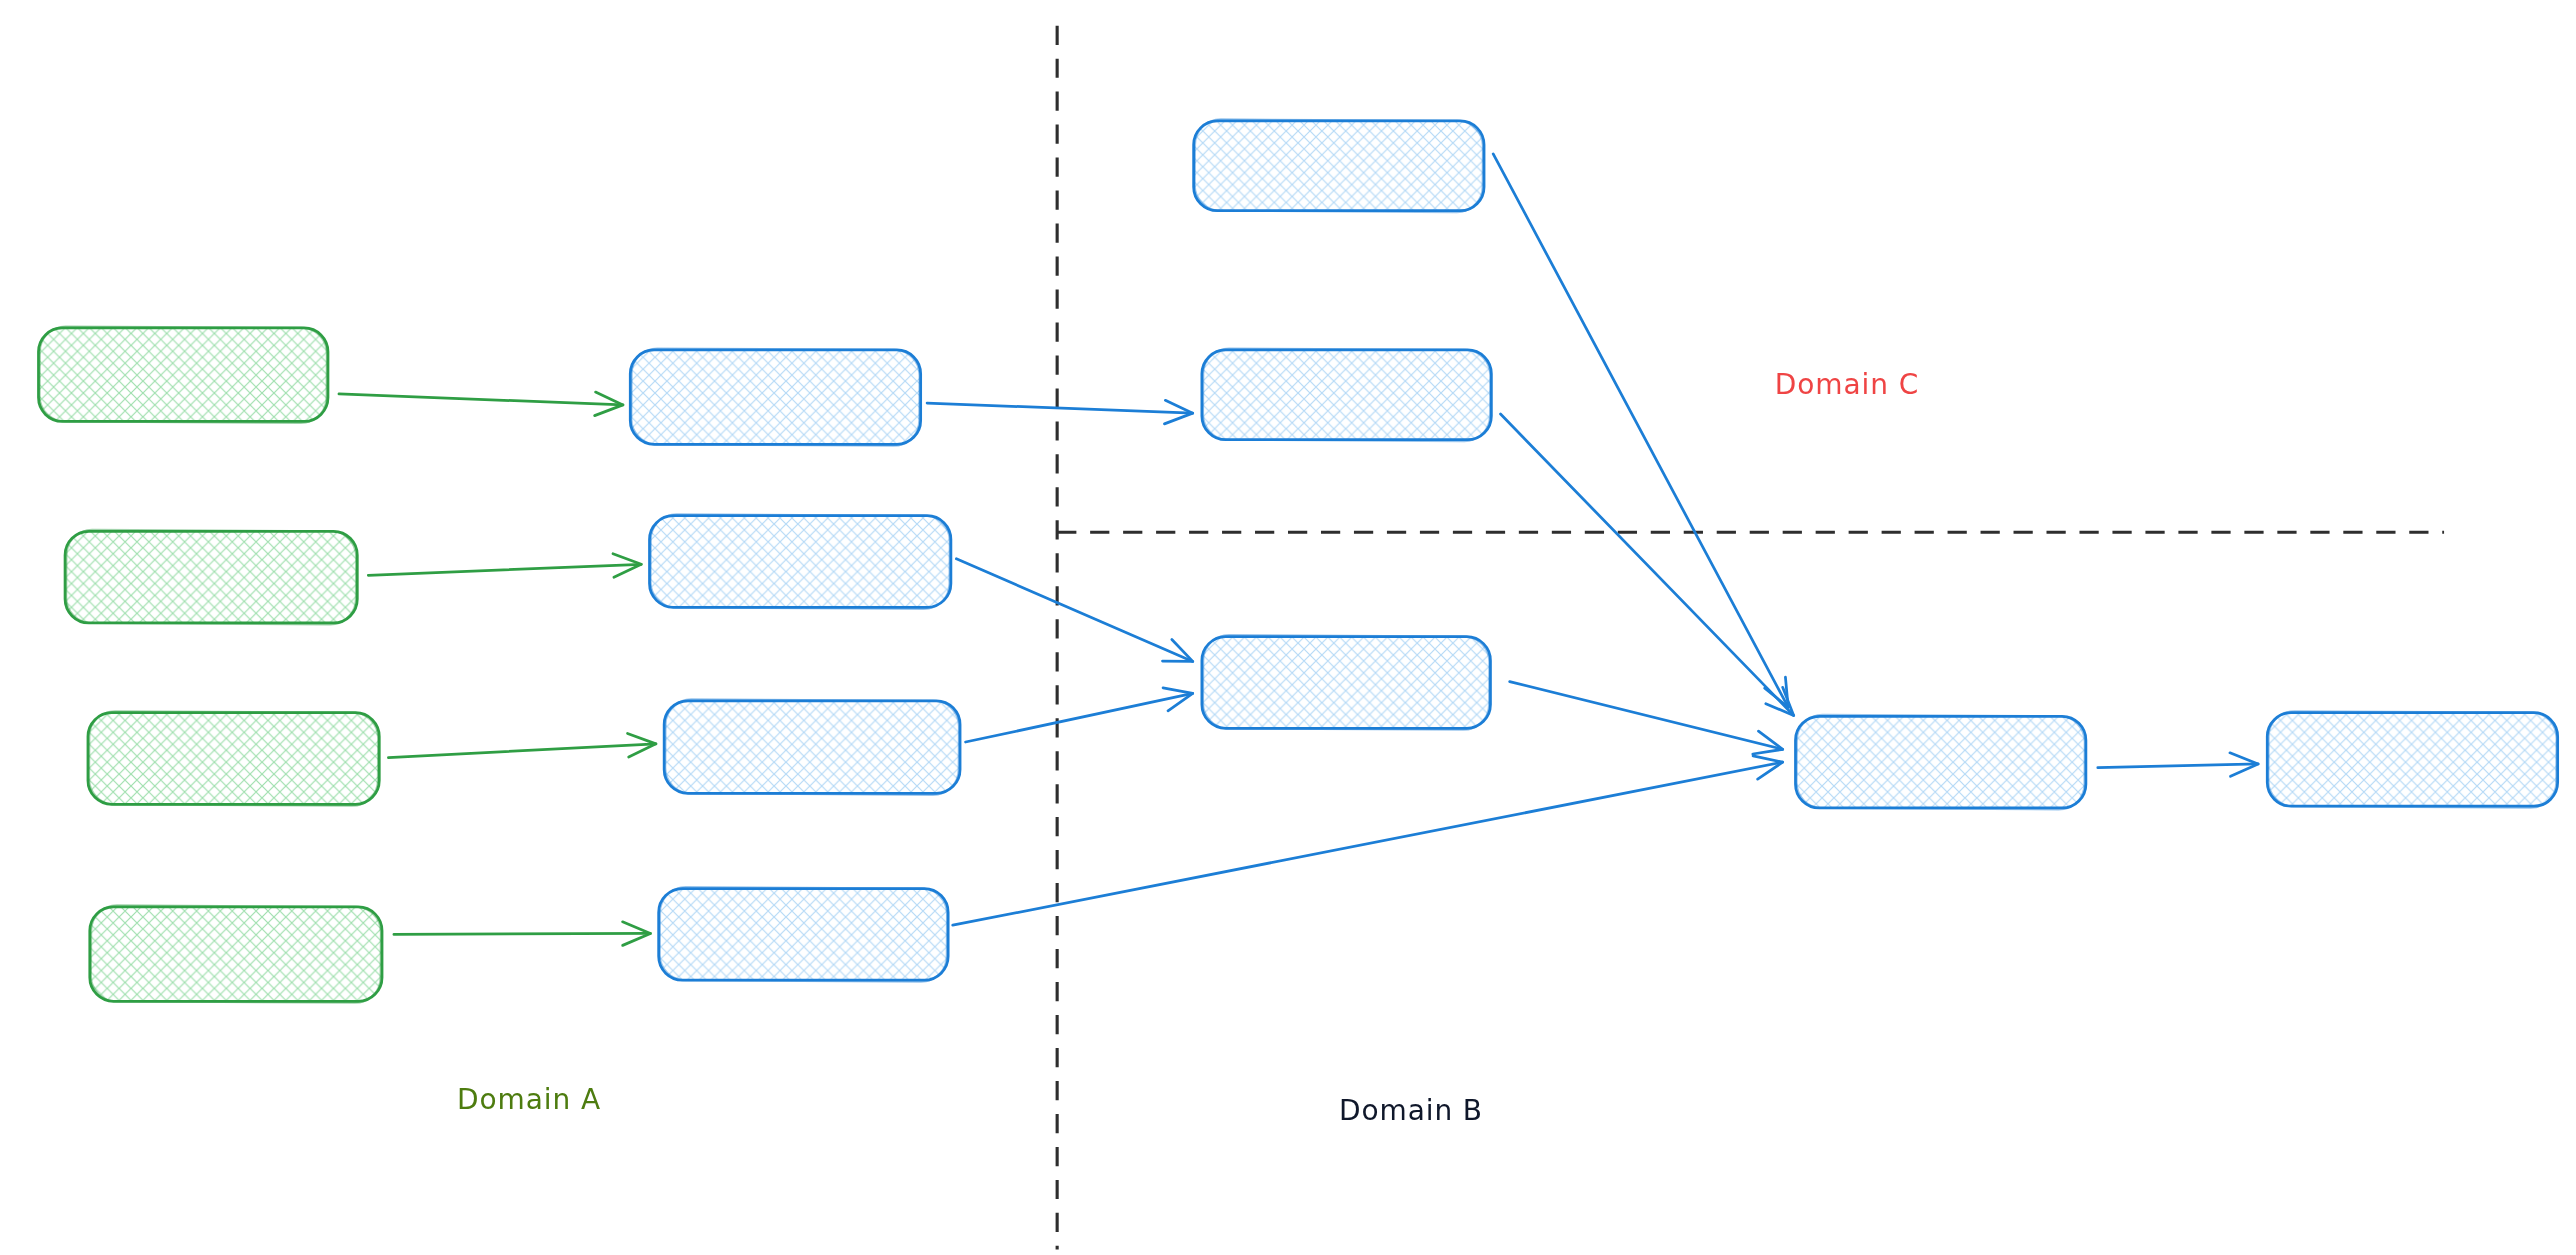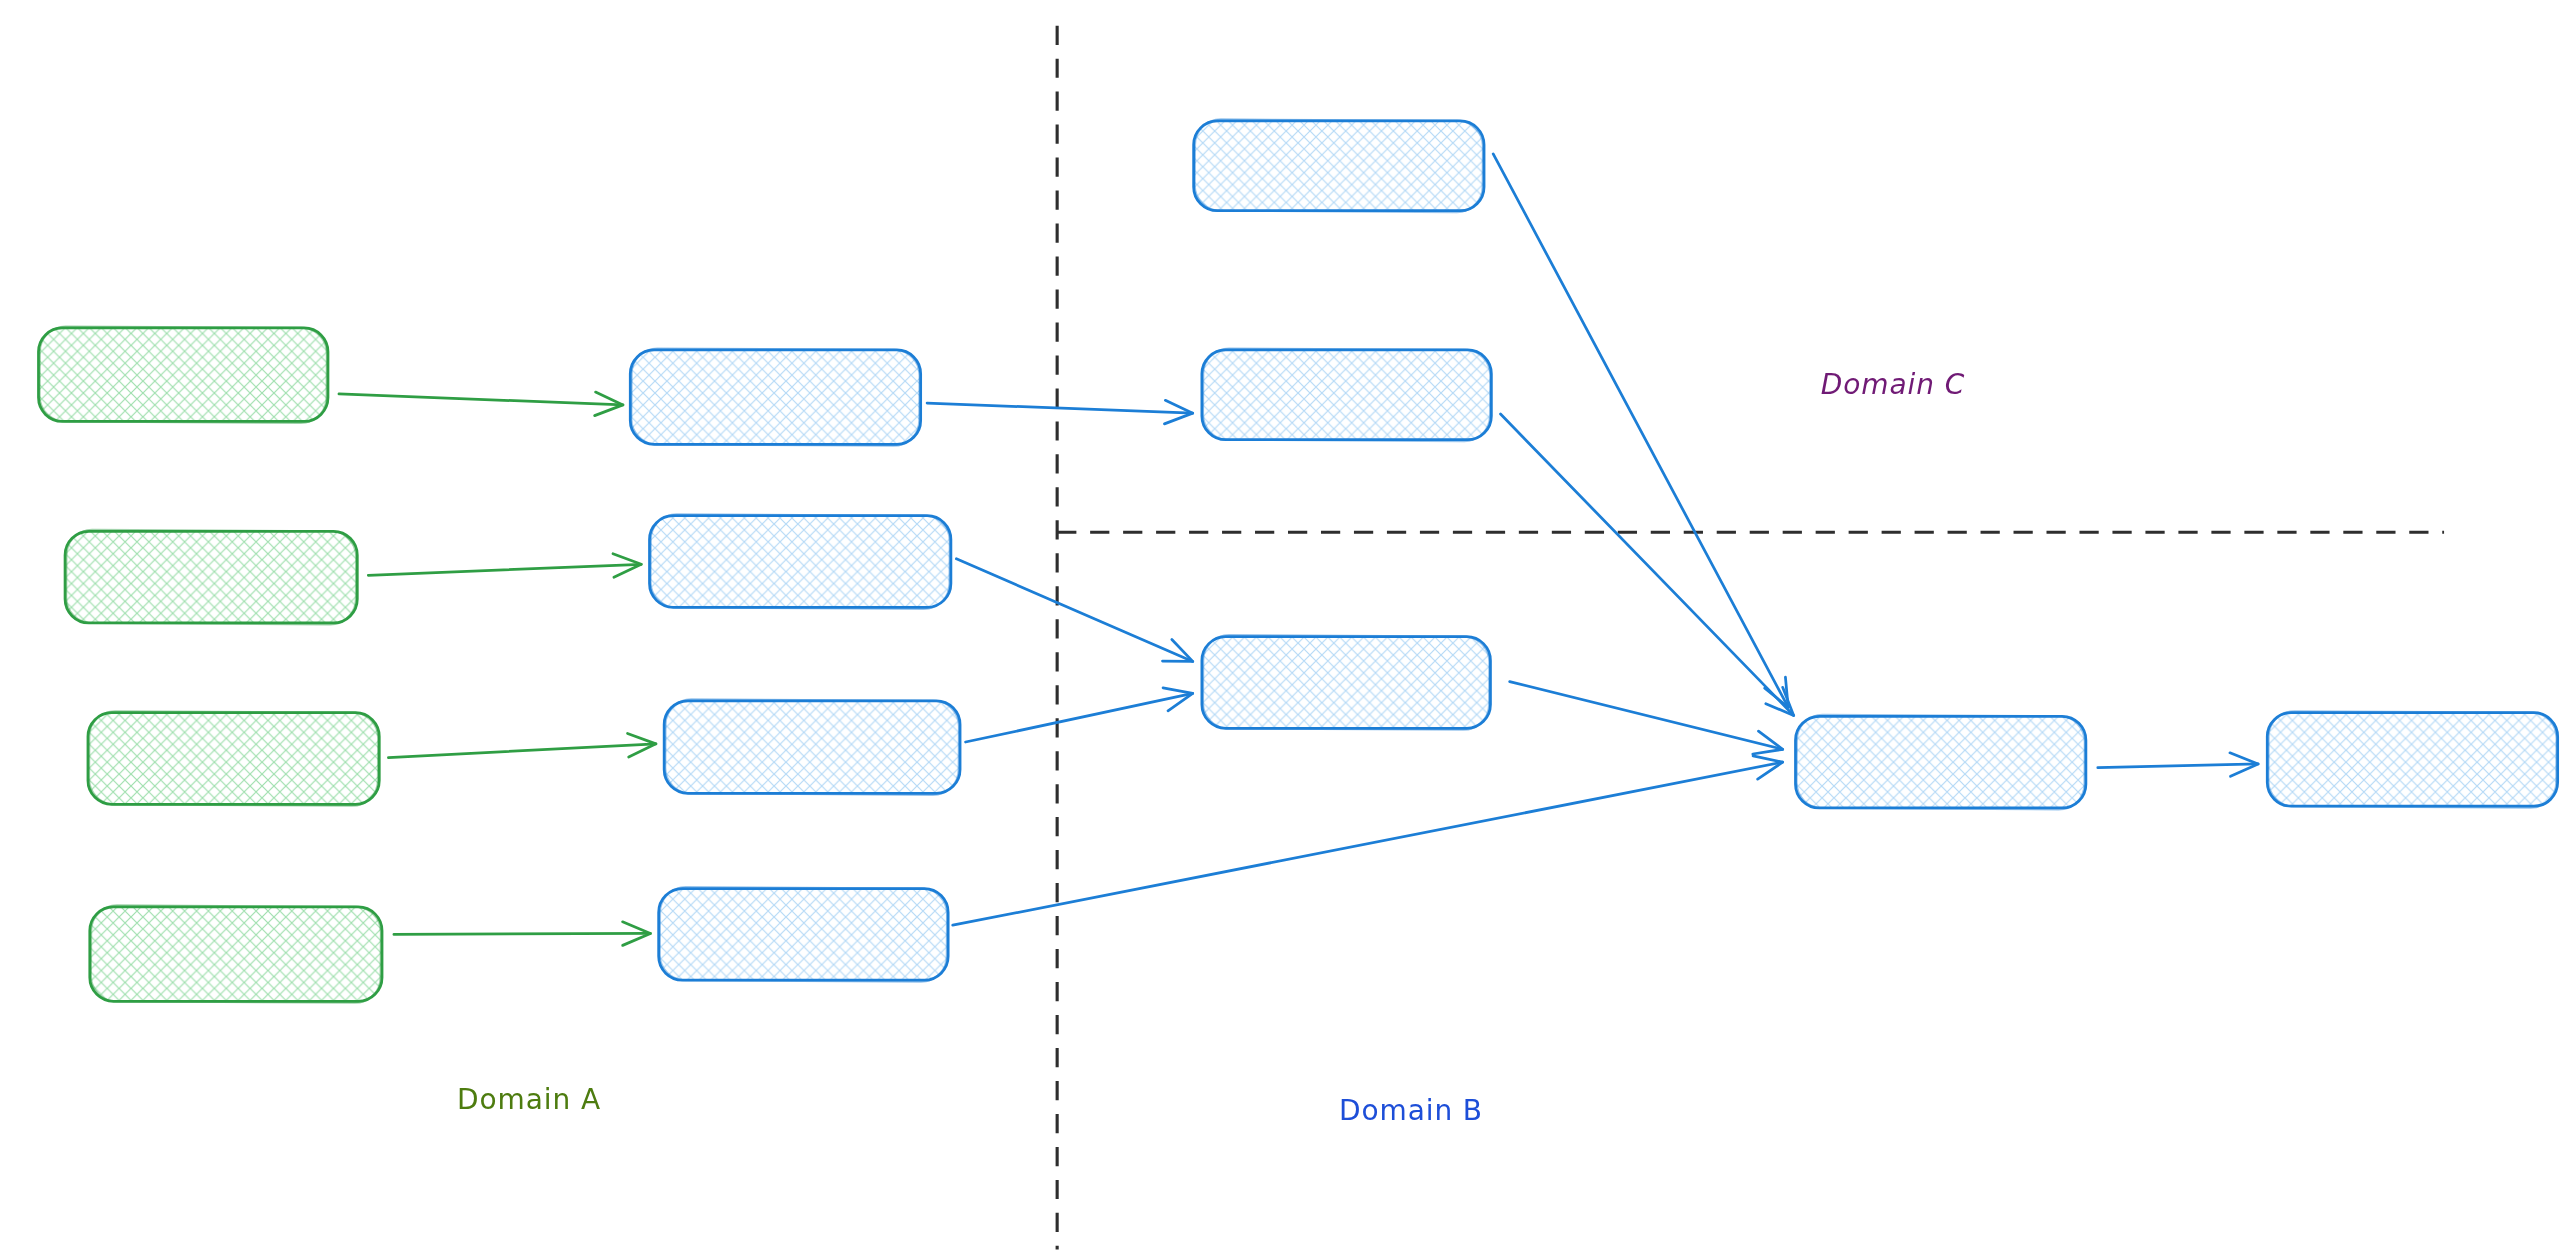--- a/index.html
+++ b/index.html
@@ -146,16 +146,16 @@
         <rect x="1960" y="782" width="317" height="100" rx="26" ry="26" fill="url(#hatch-blue)" stroke="#1c7ed6" stroke-width="3"></rect>
         <rect x="1961.5" y="781" width="314" height="102" rx="28" ry="28" fill="none" stroke="#1c7ed6" stroke-width="2" opacity="0.45" transform="rotate(0.35 2118.5 832)"></rect>
       </g>
       <g>
         <rect x="2475" y="778" width="317" height="102" rx="26" ry="26" fill="url(#hatch-blue)" stroke="#1c7ed6" stroke-width="3"></rect>
         <rect x="2476.5" y="777" width="314" height="104" rx="28" ry="28" fill="none" stroke="#1c7ed6" stroke-width="2" opacity="0.45" transform="rotate(0.35 2633.5 829)"></rect>
       </g>
     </svg>
 
   <div class="domain-label" style="left: 529px; top: 1099px; color: #4d7c0f;">Domain A</div>
-  <div class="domain-label" style="left: 1411px; top: 1110px; color: #1d4ed8;">Domain B</div>
-  <div class="domain-label" style="left: 1893px; top: 384px; color: #701a75; font-style: italic;">Domain C</div>
+  <div class="domain-label" style="left: 1411px; top: 1110px; color: #0f172a;">Domain B</div>
+  <div class="domain-label" style="left: 1847px; top: 384px; color: #ef4444;">Domain C</div>
 </div>
 
 
 </body></html>

